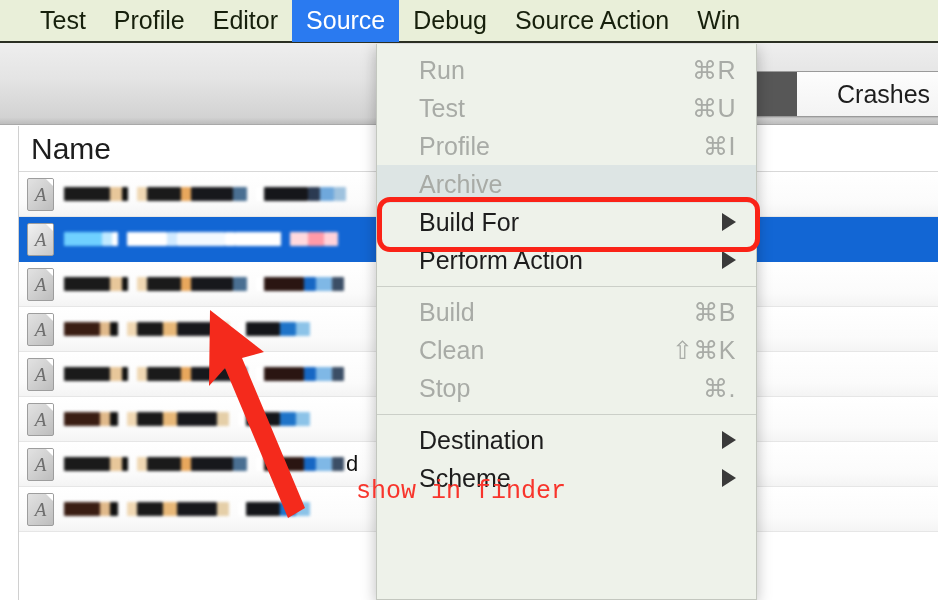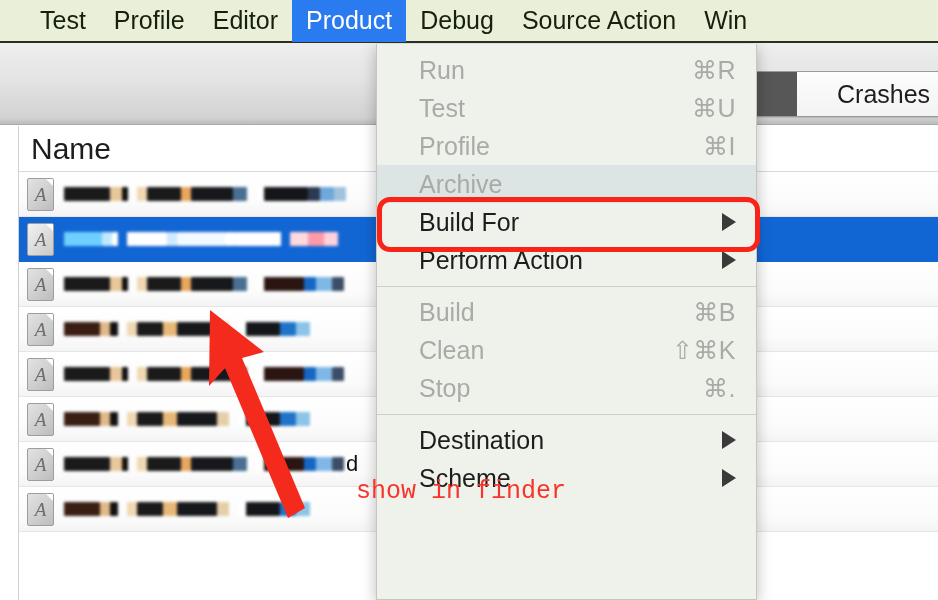--- a/index.html
+++ b/index.html
@@ -245,21 +245,21 @@
     font-family: Liberation Mono, monospace;
   }
 </style>
 </head>
 <body>
 
 <div id="menubar">
     <div class="menubar-item first">Test</div>
     <div class="menubar-item">Profile</div>
     <div class="menubar-item">Editor</div>
-    <div class="menubar-item active">Product</div>
+    <div class="menubar-item active">Source</div>
     <div class="menubar-item">Debug</div>
     <div class="menubar-item">Source Action</div>
     <div class="menubar-item">Win</div>
   </div>
 
 <div id="toolbar">
   <div id="toolbar-seg">
     <div id="toolbar-seg-btn"></div>
     <div id="toolbar-seg-label">Crashes</div>
   </div>

